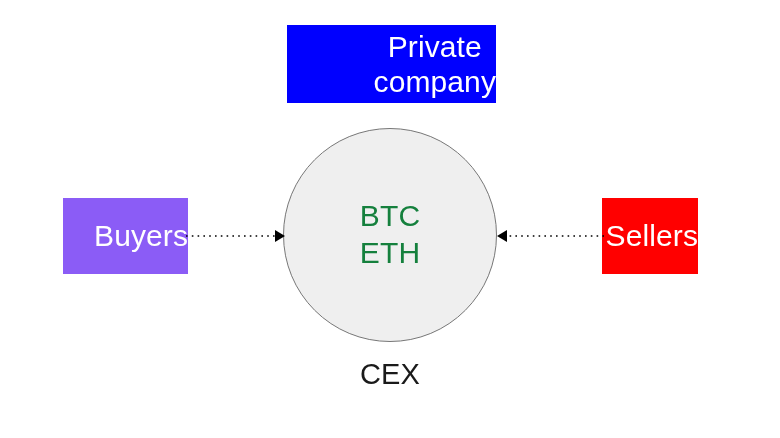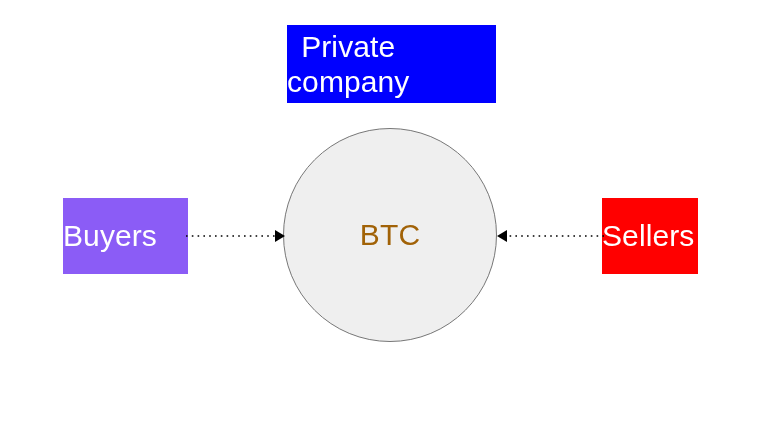--- a/index.html
+++ b/index.html
@@ -16,21 +16,21 @@
     height: 438px;
     background: #ffffff;
     overflow: hidden;
   }
 
   
   .node-box {
     position: absolute;
     display: flex;
     align-items: center;
-    justify-content: flex-start;
+    justify-content: flex-end;
     box-sizing: border-box;
     color: #ffffff;
     font-size: 30px;
     line-height: 1.18;
     text-align: center;
     letter-spacing: 0.1px;
     white-space: pre-line;
   }
 
   #private-company-box {
@@ -70,21 +70,21 @@
     box-sizing: border-box;
     display: flex;
     flex-direction: column;
     align-items: center;
     justify-content: center;
   }
 
   .asset-line {
     font-size: 30px;
     line-height: 1.22;
-    color: #a16207;
+    color: #15803d;
     text-align: center;
     letter-spacing: 0.2px;
   }
 
   #cex-label {
     position: absolute;
     left: 283px;
     top: 358px;
     width: 214px;
     text-align: center;
@@ -116,22 +116,24 @@
   <div class="node-box" id="buyers-box">
     <span>Buyers</span>
   </div>
 
   <div class="node-box" id="sellers-box">
     <span>Sellers</span>
   </div>
 
   <div id="exchange-circle">
     <div class="asset-line">BTC</div>
+    <div class="asset-line">ETH</div>
   </div>
 
+  <div id="cex-label">CEX</div>
 
   <div class="flow-arrow" id="buyers-to-exchange-arrow">
     <svg viewBox="0 0 100 36" preserveAspectRatio="none">
       <line x1="0" y1="18" x2="90" y2="18" stroke="#000000" stroke-width="1.6" stroke-dasharray="1.6 4.2" stroke-linecap="butt"></line>
       <polygon points="89,12 99,18 89,24" fill="#000000"></polygon>
     </svg>
   </div>
 
   <div class="flow-arrow" id="sellers-to-exchange-arrow">
     <svg viewBox="0 0 110 36" preserveAspectRatio="none">

